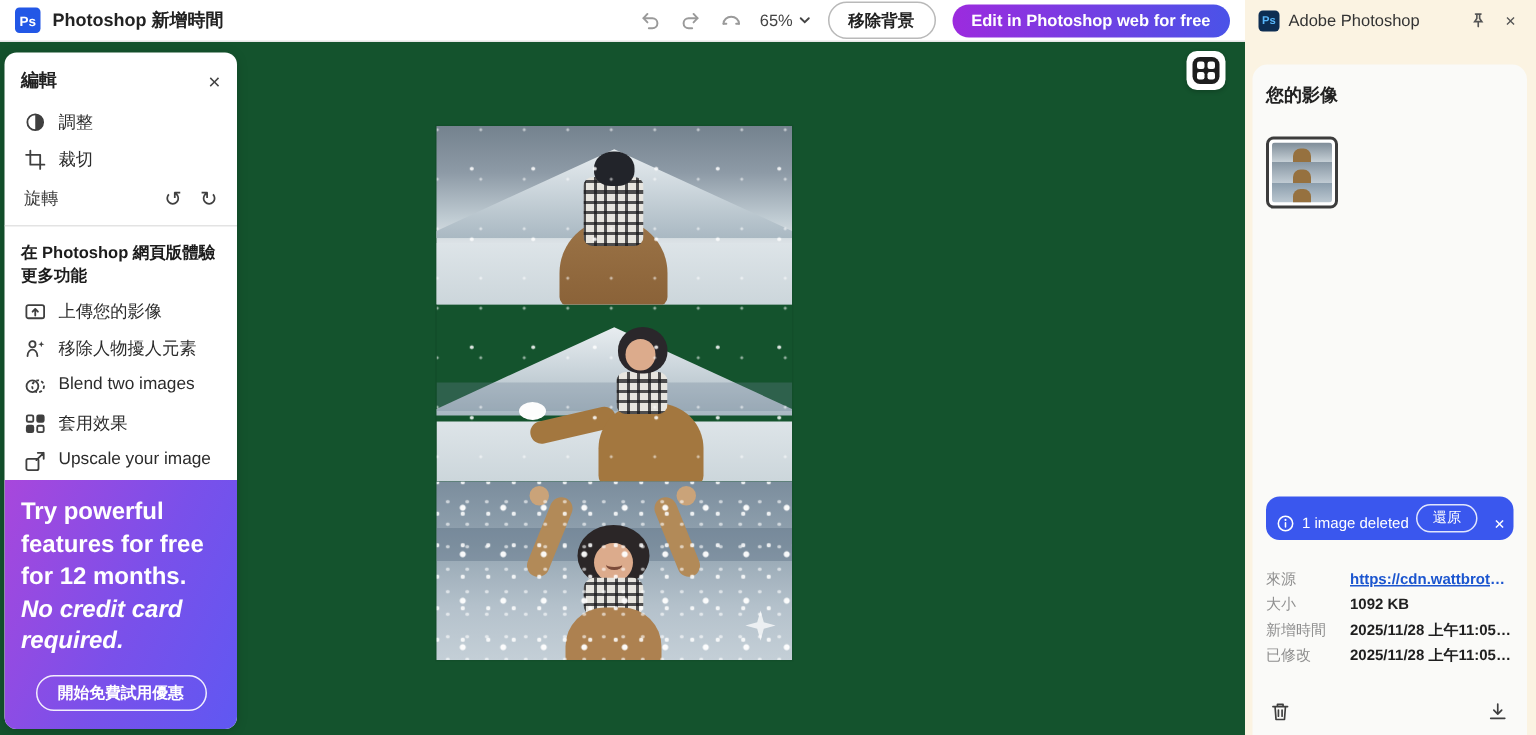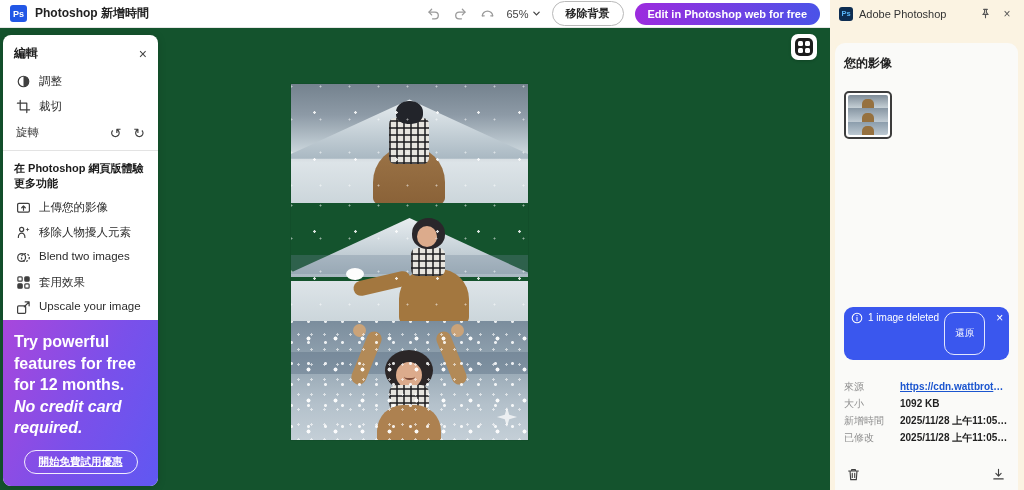--- a/index.html
+++ b/index.html
@@ -104,21 +104,21 @@
   .rot-btn { background:none; border:none; font-size:14px; color:#3f3f3f; cursor:pointer; line-height:1;
     font-family:"DejaVu Sans", sans-serif; }
   .ep-divider { height:1px; background:#e3e3e3; }
   .ep-section { font-size:11px; font-weight:bold; color:#1c1c1c; padding:10px 11px 4px; }
   .promo { background:linear-gradient(115deg,#a847dc 0%,#7a50ea 55%,#5f58f2 100%);
     padding:11px 11px 12px; color:#fff; }
   .promo-text { font-size:16px; font-weight:bold; line-height:1.35; }
   .promo-em { font-style:italic; }
   .promo-btn { display:block; margin:11px auto 0; background:transparent; border:1.5px solid rgba(255,255,255,.9);
     color:#fff; border-radius:12px; font-size:10.5px; font-weight:bold; padding:4px 14px; cursor:pointer;
-    font-family:"Liberation Sans", sans-serif;text-decoration:underline; }
+    font-family:"Liberation Sans", sans-serif; }
 
   
   .side { width:194px; background:#fbf3e2; display:flex; flex-direction:column; }
   .side-header { height:27px; display:flex; align-items:center; gap:6px; padding:0 9px; flex:none; }
   .ps-logo-sm { width:14px; height:14px; border-radius:3px; background:#0d2d52; color:#58b5f8;
     font-size:7.5px; font-weight:bold; display:flex; align-items:center; justify-content:center; }
   .side-title { font-size:11px; color:#333; }
   .side-header .spacer { flex:1; }
   .side-hicon { background:none; border:none; color:#555; cursor:pointer; width:16px; height:16px;
     display:flex; align-items:center; justify-content:center; font-size:12px; padding:0; }
@@ -129,25 +129,25 @@
     padding:2px; cursor:pointer; }
   .thumb-img { width:100%; height:100%; display:flex; flex-direction:column; border-radius:2px; overflow:hidden; }
   .t-strip { flex:1; position:relative; }
   .t-strip:nth-child(1) { background:linear-gradient(#7e8c98,#c6d0d6); }
   .t-strip:nth-child(2) { background:linear-gradient(#8796a3,#c0cbd3); }
   .t-strip:nth-child(3) { background:linear-gradient(#8b9dac,#bcc8d1); }
   .t-blob { position:absolute; left:50%; bottom:0; transform:translateX(-50%);
     width:12px; height:9px; background:#96713f; border-radius:5px 5px 0 0; }
   .card-spacer { flex:1; }
 
-  .toast { background:#3a57ee; border-radius:9px; display:flex; align-items:flex-start; gap:5px;
+  .toast { background:#3a57ee; border-radius:9px; display:flex; align-items:flex-end; gap:5px;
     padding:5px 7px; color:#fff; margin-bottom:11px; }
   .toast-msg { font-size:10px; white-space:nowrap; }
   .toast-undo { background:transparent; border:1px solid rgba(255,255,255,.85); color:#fff;
-    border-radius:10px; font-size:9.5px; padding:14px 10px; cursor:pointer; white-space:nowrap;
+    border-radius:10px; font-size:9.5px; padding:2px 10px; cursor:pointer; white-space:nowrap;
     font-family:"Liberation Sans", sans-serif; }
   .toast-div { width:1px; height:13px; background:rgba(255,255,255,.5); }
   .toast-x { background:none; border:none; color:#fff; font-size:12px; cursor:pointer; padding:0 1px; line-height:1; }
   .toast-info { flex:none; width:12px; height:12px; }
 
   .meta { display:flex; flex-direction:column; gap:4.5px; }
   .meta-row { display:flex; font-size:10px; line-height:1.25; }
   .meta-label { width:56px; flex:none; color:#8f8f8f; }
   .meta-value { color:#1f1f1f; font-weight:bold; overflow:hidden; white-space:nowrap; text-overflow:ellipsis; }
   .meta-link { color:#1b55cf; text-decoration:underline; cursor:pointer; }

